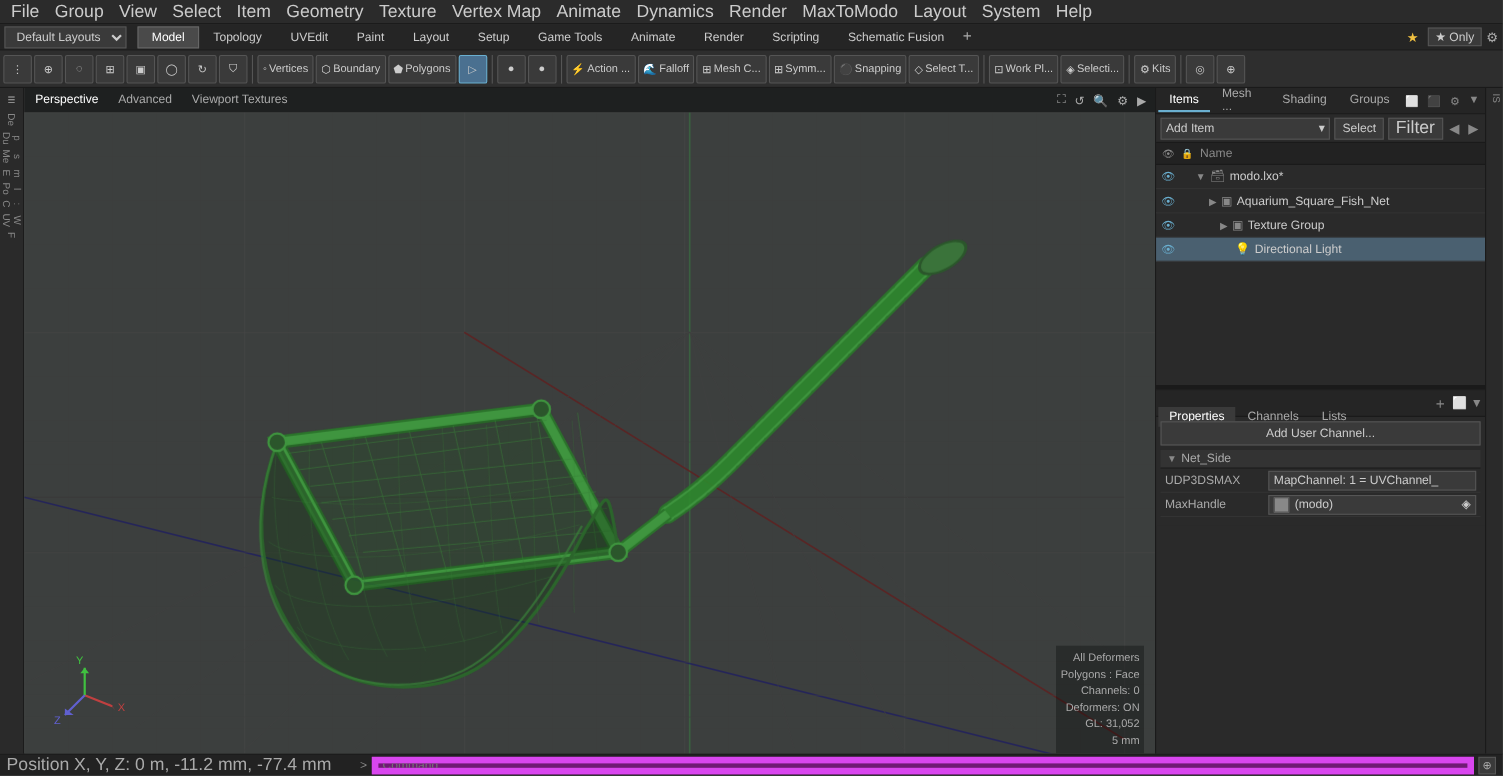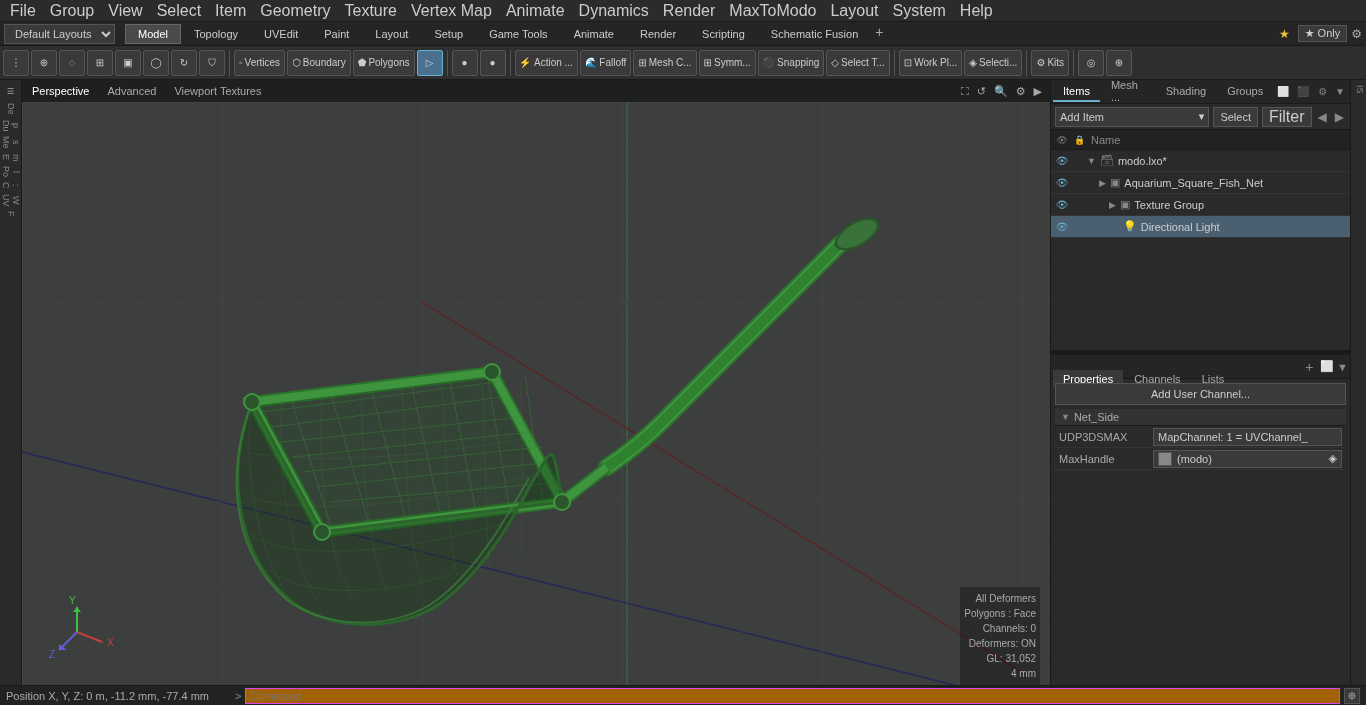--- a/index.html
+++ b/index.html
@@ -89,24 +89,24 @@
     .props-section { margin-bottom: 4px; }
     .props-section-header { background: #333; padding: 2px 6px; font-size: 11px; color: #aaa; border-bottom: 1px solid #1a1a1a; display: flex; align-items: center; gap: 4px; }
     .props-section-arrow { font-size: 9px; color: #888; }
     .props-row { display: flex; align-items: center; height: 22px; border-bottom: 1px solid #333; padding: 0 4px; gap: 4px; }
     .props-label { width: 90px; font-size: 11px; color: #aaa; flex-shrink: 0; }
     .props-value-wide { background: #3a3a3a; border: 1px solid #555; height: 18px; font-size: 11px; color: #ccc; padding: 0 4px; display: flex; align-items: center; flex: 1; }
     .props-swatch { width: 14px; height: 14px; background: #888; border: 1px solid #555; margin-right: 2px; }
 
     
     #status-bar { display: flex; align-items: center; background: #222; height: 20px; border-top: 1px solid #1a1a1a; padding: 0 6px; gap: 6px; }
-    .status-text { font-size: 11px; color: #aaa; }
+    .status-text { font-size: 16px; color: #aaa; }
     .command-input-area { flex: 1; display: flex; align-items: center; gap: 4px; margin-left: 20px; }
     .cmd-arrow { font-size: 11px; color: #888; }
-    .cmd-input { flex: 1; background: #a16207; border: 1px solid #d946ef; height: 16px; font-size: 11px; color: #ccc; padding: 0 4px; }
+    .cmd-input { flex: 1; background: #701a75; border: 6px solid #d946ef; height: 16px; font-size: 11px; color: #ccc; padding: 0 4px; }
     .cmd-btn { background: #3a3a3a; border: 1px solid #555; width: 16px; height: 16px; font-size: 10px; color: #aaa; cursor: pointer; display: flex; align-items: center; justify-content: center; }
 
     
     #right-edge { width: 16px; background: #2a2a2a; border-left: 1px solid #1a1a1a; display: flex; flex-direction: column; justify-content: flex-start; padding: 2px 0; }
     .edge-btn { writing-mode: vertical-rl; font-size: 9px; color: #888; cursor: pointer; padding: 3px 1px; text-align: center; }
 
     
     .panel-resize { height: 4px; background: #1a1a1a; cursor: ns-resize; }
 
     
@@ -351,21 +351,21 @@
         </g>
       </svg>
     </div>
 
     <div id="vp-status">
       <div>All Deformers</div>
       <div>Polygons : Face</div>
       <div>Channels: 0</div>
       <div>Deformers: ON</div>
       <div>GL: 31,052</div>
-      <div>4 mm</div>
+      <div>5 mm</div>
     </div>
   </div>
 
   <div id="right-panel">
 
     <div id="item-tabs">
       <div class="item-tab active">Items</div>
       <div class="item-tab">Mesh ...</div>
       <div class="item-tab">Shading</div>
       <div class="item-tab">Groups</div>

